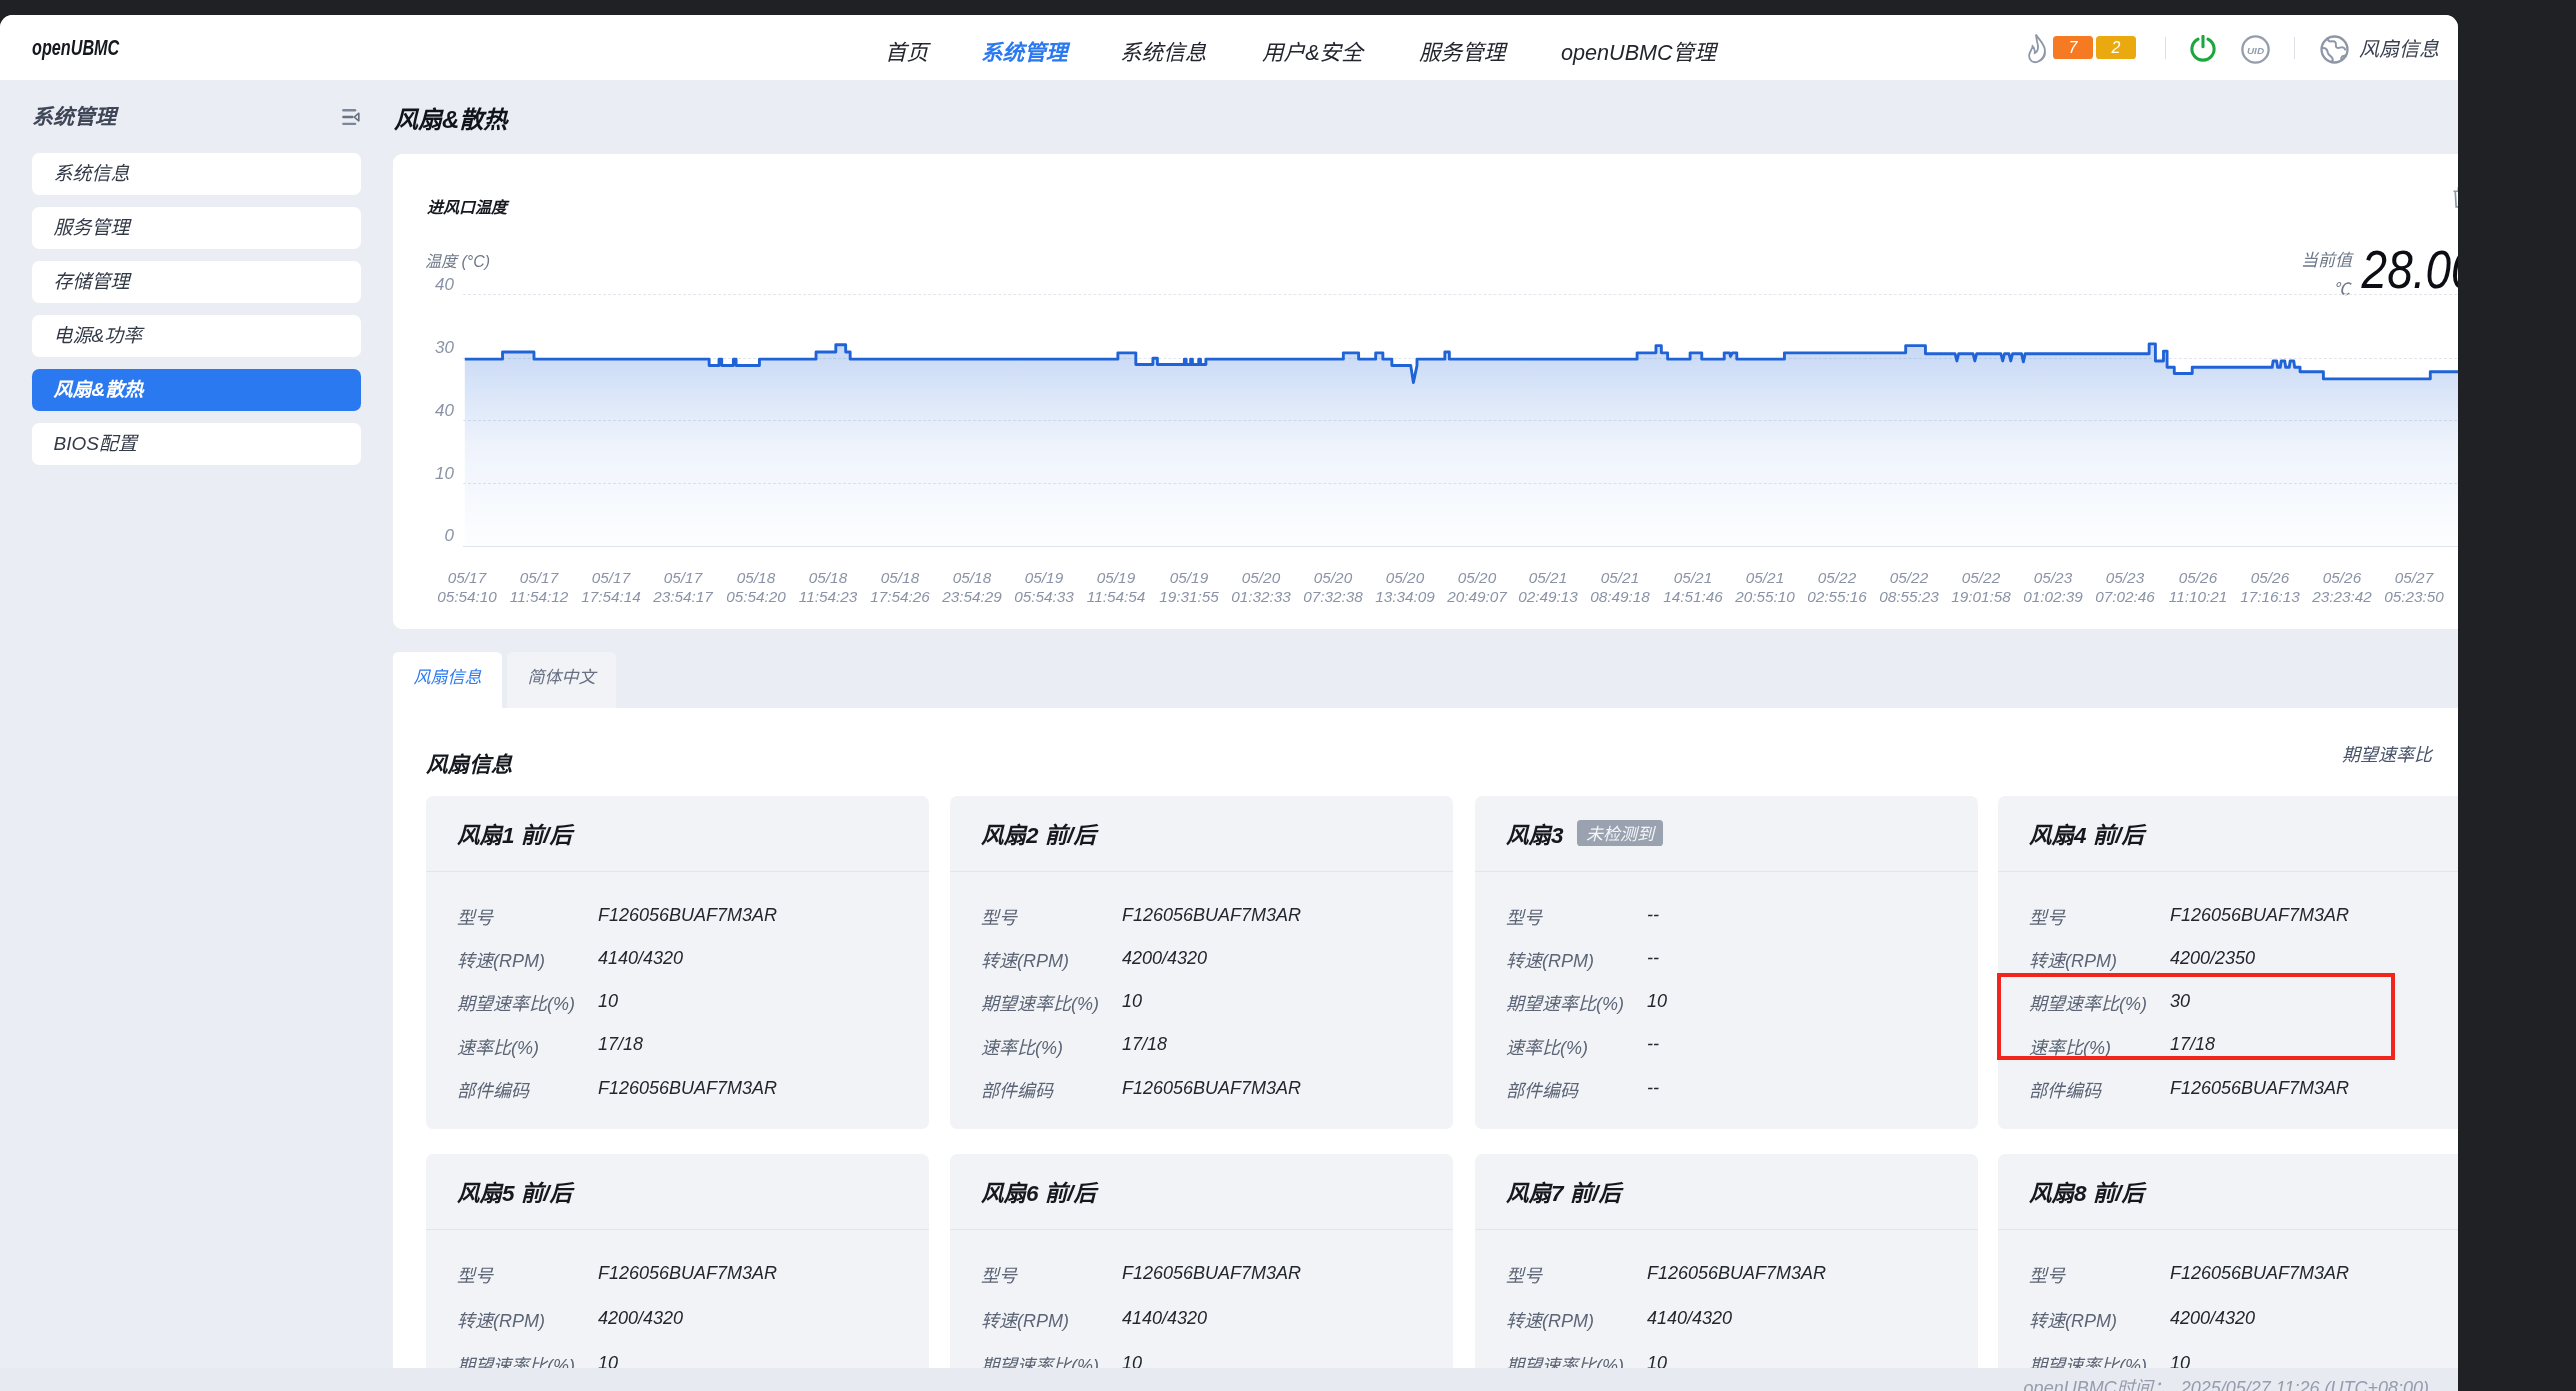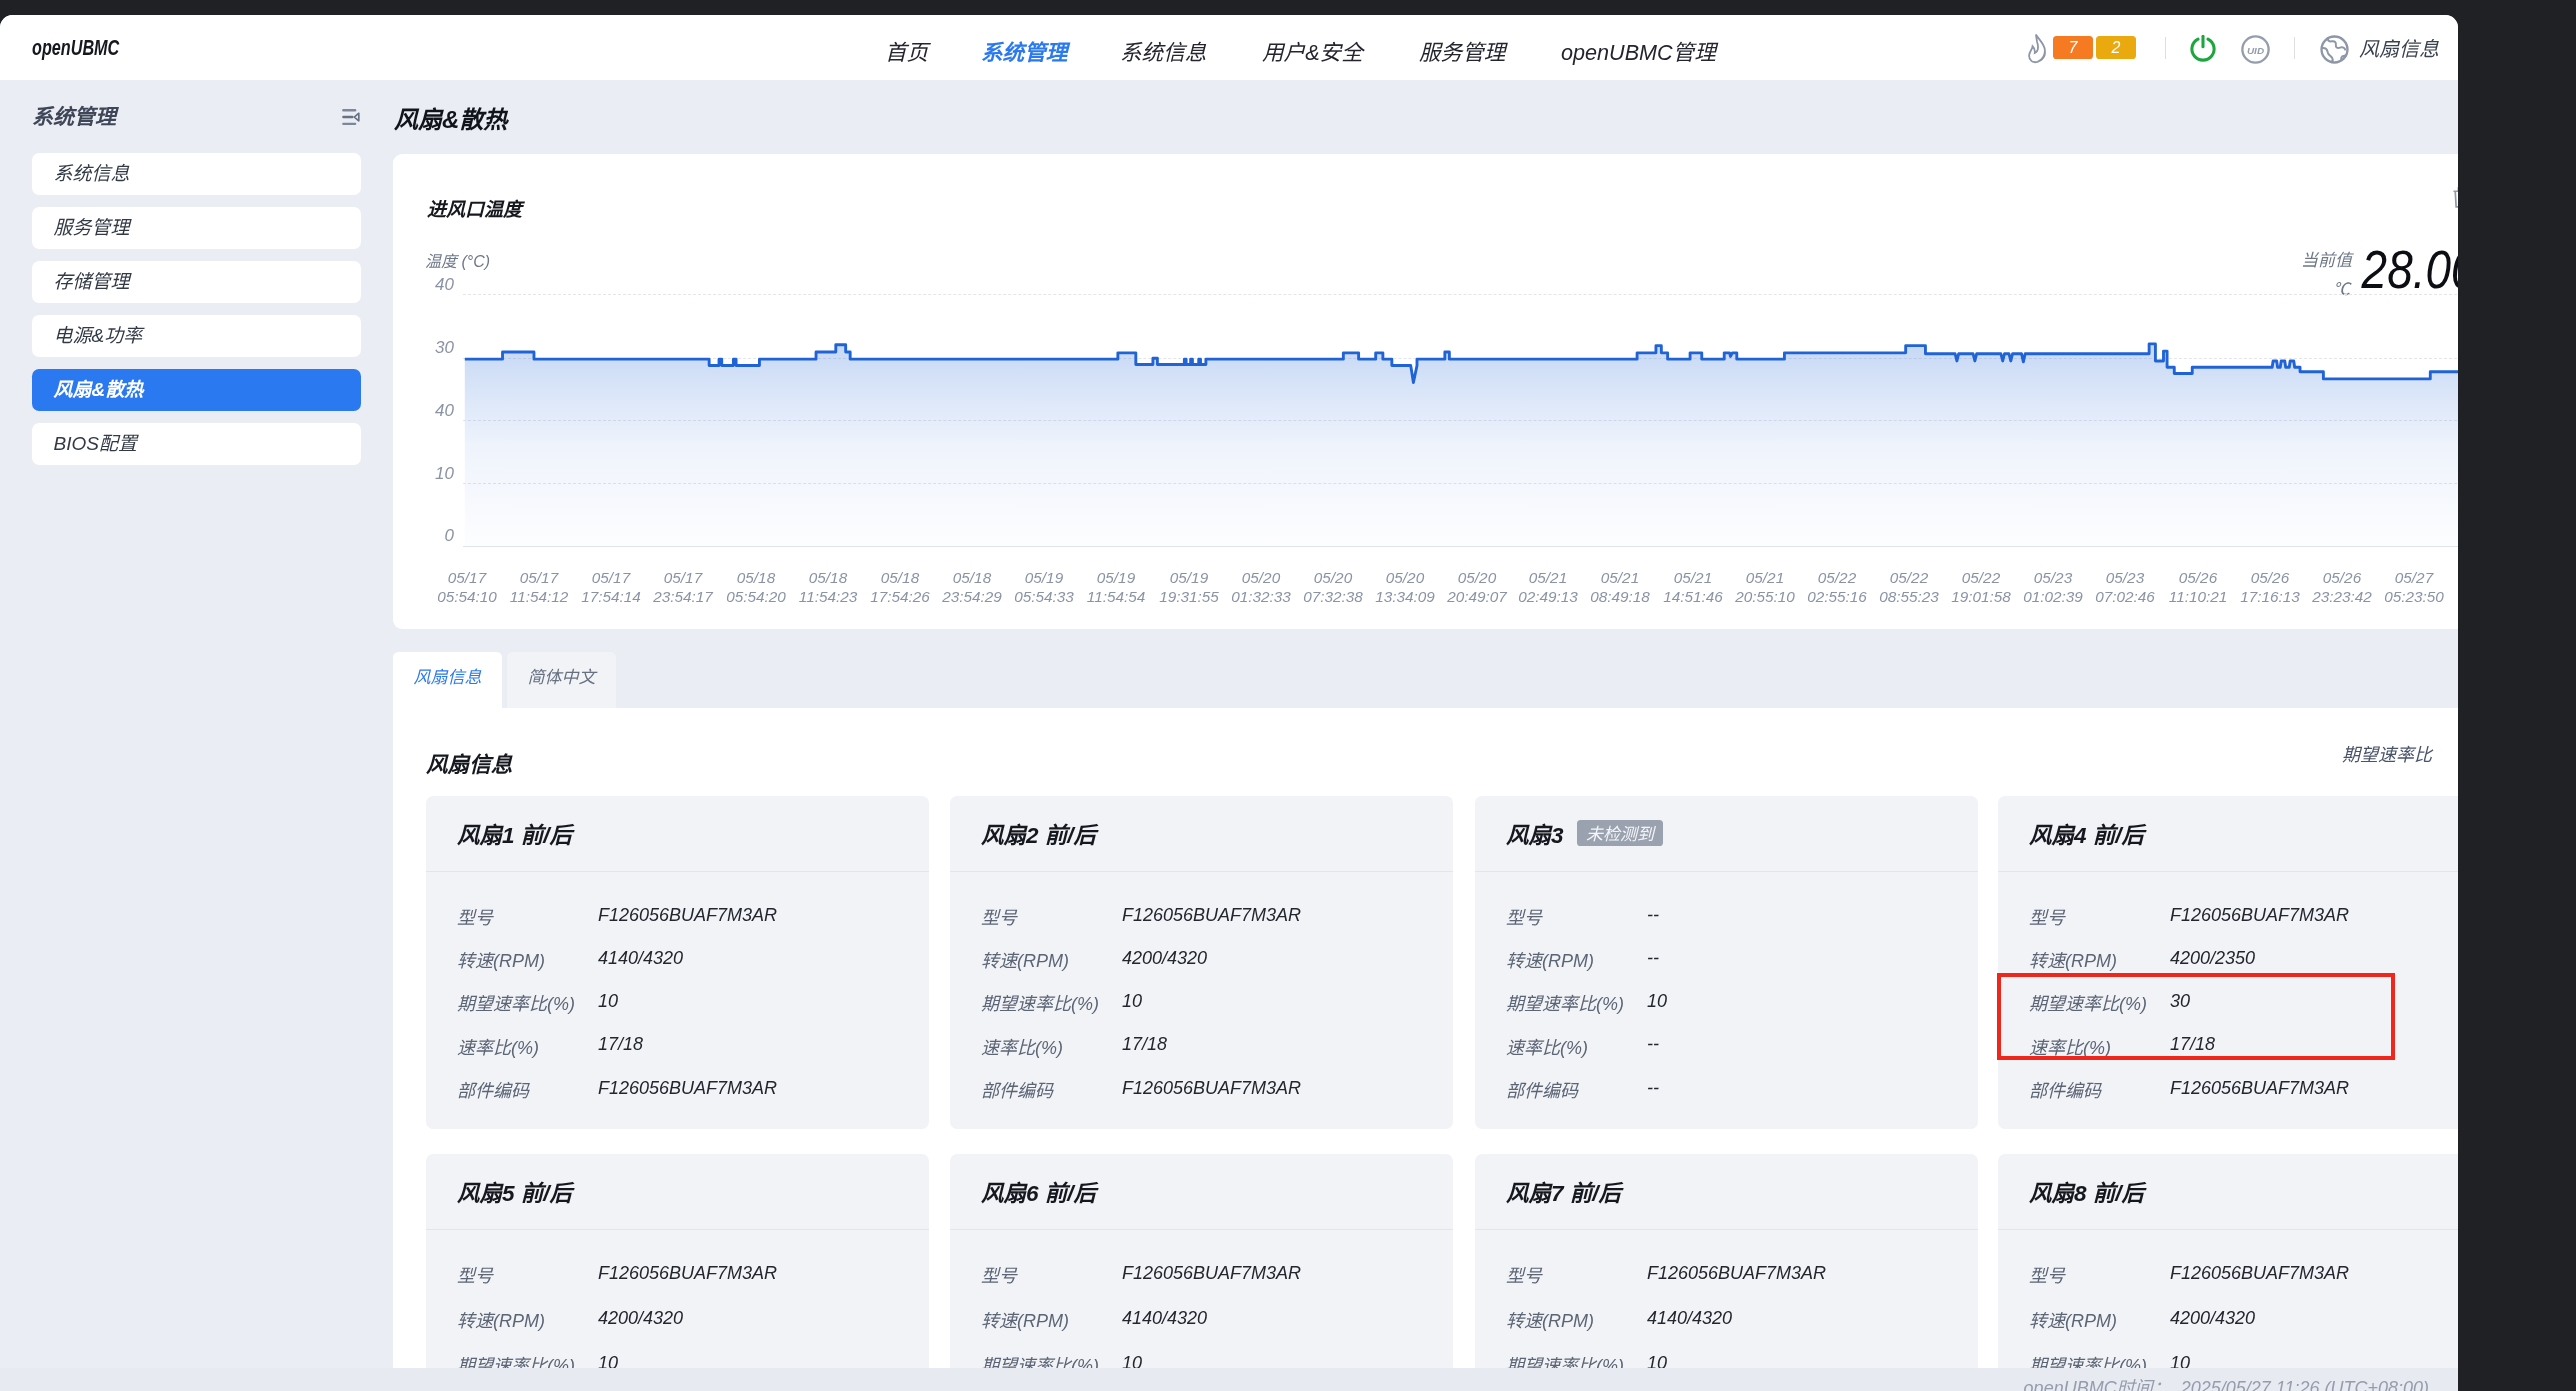--- a/index.html
+++ b/index.html
@@ -23,21 +23,21 @@
 #sbtitle { position:absolute; left:32px; top:85px; font-size:21px; font-weight:bold; color:#3e4657; }
 .mi { position:absolute; left:32px; width:329px; height:42px; background:#fff; border-radius:7.2px;
   font-size:19px; color:#333a47; line-height:42px; padding-left:21.6px; }
 .mi.active { background:#2b79f0; color:#fff; font-weight:bold; }
 
 
 #ptitle { position:absolute; left:394px; top:85px; font-size:24px; font-weight:bold; color:#11141b; }
 
 
 #ccard { position:absolute; left:393px; top:139px; width:2142px; height:475px; background:#fff; border-radius:9px; }
-#ctitle { position:absolute; left:34px; top:40px; font-size:19px; font-weight:bold; color:#15181e; }
+#ctitle { position:absolute; left:34px; top:40px; font-size:16px; font-weight:bold; color:#15181e; }
 #yaxis-name { position:absolute; left:32px; top:94px; font-size:16px; color:#6f7889; }
 #curlab { position:absolute; left:1800px; top:92px; width:159px; text-align:right; font-size:17px; color:#6f7889; }
 #curunit { position:absolute; left:1800px; top:121px; width:157px; text-align:right; font-size:17px; color:#6f7889; }
 #curval { position:absolute; left:1749px; top:84px; width:360px; text-align:right; font-size:54px; color:#0c0e13; transform:scaleX(0.85); transform-origin:100% 50%;}
 .yt { position:absolute; left:0px; width:61px; text-align:right; font-size:17px; color:#8a93a6; height:20px; line-height:20px;}
 .gl { position:absolute; left:70px; width:2014px; height:0; border-top:1.8px dashed #e2e6ec; }
 #axis0 { position:absolute; left:70px; top:392px; width:2014px; height:0.9px; background:#e0e4ea; }
 .xt { position:absolute; top:414px; width:94px; text-align:center; font-size:15.3px; line-height:19px; color:#8a93a6; }
 #chartbox { position:absolute; left:0; top:0; width:2142px; height:475px; overflow:hidden; }
 .tool { position:absolute; top:32px; }

